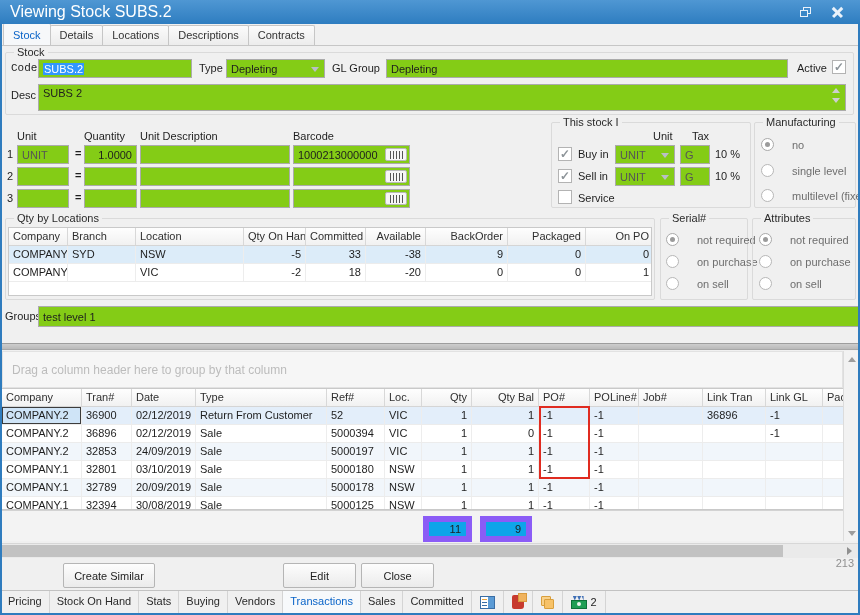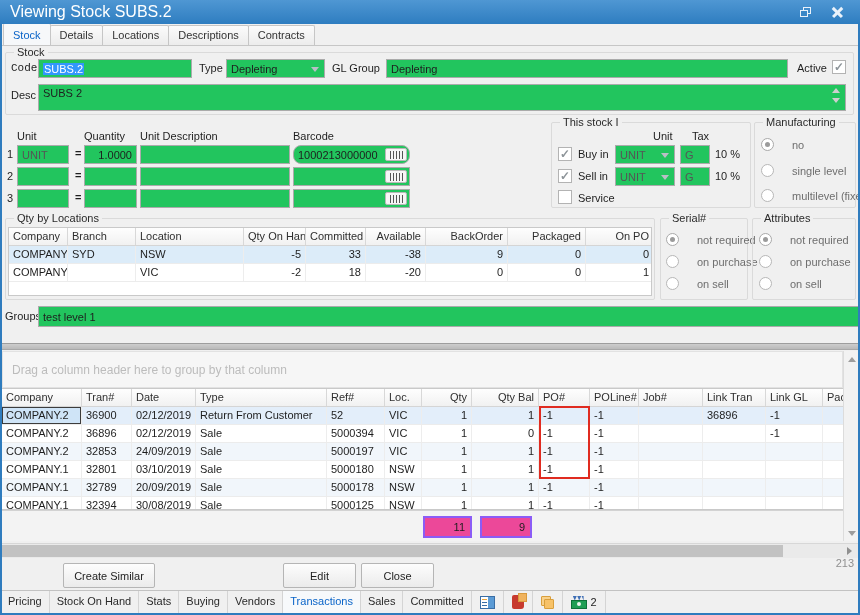--- a/index.html
+++ b/index.html
@@ -28,21 +28,21 @@
   .toptabs { position:absolute; left:0; top:24px; width:860px; height:22px; display:flex; align-items:flex-end; padding-left:3px; border-bottom:1px solid #c6c6c6; }
   .ttab { border:1px solid #c6c6c6; border-bottom:none; border-radius:2px 2px 0 0; padding:3px 9px 4px;
     background:linear-gradient(#fbfbfb,#ececec); margin-right:-1px; color:#333; position:relative; }
   .ttab.active { background:#f6f8fa; color:#0a64c8; z-index:2; padding-top:5px; }
 
   
   .group { position:absolute; border:1px solid #dadada; border-radius:2px; }
   .glabel { position:absolute; top:-7px; left:8px; background:#f0f0f0; padding:0 3px; color:#2a2a2a; white-space:nowrap; }
 
   .lbl { position:absolute; white-space:nowrap; color:#1e1e1e; }
-  .tb { position:absolute; background:#22c55e; border:1px solid #ababab; display:flex; align-items:center; padding:0 4px; height:19px; overflow:hidden; white-space:nowrap; }
+  .tb { position:absolute; background:#84cc16; border:1px solid #ababab; display:flex; align-items:center; padding:0 4px; height:19px; overflow:hidden; white-space:nowrap; }
   .tb.num { justify-content:flex-end; }
   .sel-text { background:#3297fd; color:#fff; padding:0 1px; }
   .dd-arrow { position:absolute; right:2px; top:3px; width:14px; height:13px; display:flex; align-items:center; justify-content:center; }
   .dd-arrow::after { content:""; border-left:4px solid transparent; border-right:4px solid transparent; border-top:5px solid #b9bfc6; }
   .spinner { position:absolute; right:3px; top:3px; width:12px; display:flex; flex-direction:column; gap:5px; align-items:center; }
   .spinner i { border-left:4px solid transparent; border-right:4px solid transparent; }
   .spinner .up { border-bottom:5px solid #cfcfcf; }
   .spinner .dn { border-top:5px solid #cfcfcf; }
 
   .check { position:absolute; width:14px; height:14px; border:1px solid #b3b3b3; background:#fff; display:flex; align-items:center; justify-content:center; color:#8d9499; font-size:12px; font-weight:bold; }
@@ -66,21 +66,21 @@
   #tx-body .grid-row:nth-child(odd) { background:#f1f6fb; }
   #tx-body .grid-row.selected { background:#e3eefa; }
   #tx-body .grid-row.selected .cell:first-child { box-shadow:inset 0 0 0 1px #3c3c3c; background:#cfe4f7; }
 
   .groupby-zone { position:absolute; left:2px; top:351px; width:841px; height:37px; background:#f6f6f6; border:1px solid #e2e2e2; display:flex; align-items:center; padding-left:9px; color:#bcbcbc; font-size:12px; }
   .splitter { position:absolute; left:0; top:343px; width:860px; height:7px; background:linear-gradient(#cdcdcd,#b9b9b9); border-top:1px solid #9d9d9d; border-bottom:1px solid #a8a8a8; }
 
   .red-box { position:absolute; left:539px; top:406px; width:51px; height:73px; border:2px solid #e02b20; z-index:30; }
 
   .totals-bar { position:absolute; left:2px; top:510px; width:841px; height:31px; background:#f3f3f3; border-top:1px solid #d2d2d2; }
-  .total-box { position:absolute; top:5px; height:22px; background:#ec4899; border:2px solid #8b5cf6; display:flex; align-items:center; justify-content:flex-end; padding:7px 5px; }
+  .total-box { position:absolute; top:5px; height:22px; background:#0ea5e9; border:6px solid #8b5cf6; display:flex; align-items:center; justify-content:flex-end; padding:7px 5px; }
 
   
   .vsb { position:absolute; right:2px; top:351px; width:15px; height:190px; background:#f2f2f2; border-left:1px solid #dcdcdc; z-index:20; }
   .vsb .arr { position:absolute; left:0; width:15px; height:16px; display:flex; align-items:center; justify-content:center; }
   .vsb .arr.up { top:0; } .vsb .arr.dn { bottom:0; }
   .tri-up { border-left:4px solid transparent; border-right:4px solid transparent; border-bottom:5px solid #9d9d9d; }
   .tri-dn { border-left:4px solid transparent; border-right:4px solid transparent; border-top:5px solid #9d9d9d; }
   .hsb { position:absolute; left:0; top:543px; width:860px; height:15px; background:#eaeaea; border-top:1px solid #d7d7d7; }
   .hsb .thumb { position:absolute; left:2px; top:1px; width:781px; height:12px; background:#c2c2c2; }
   .hsb .arr { position:absolute; right:2px; top:0; width:17px; height:14px; display:flex; align-items:center; justify-content:center; }
@@ -179,21 +179,21 @@
   <div class="tb" style="left:17px;top:145px;width:52px;color:#555;">
       <span>UNIT</span>
     </div>
   <span class="lbl" style="left:75px;top:147px;font-weight:bold;">=</span>
   <div class="tb num" style="left:84px;top:145px;width:53px;">
       <span>1.0000</span>
     </div>
   <div class="tb" style="left:140px;top:145px;width:150px;">
       <span></span>
     </div>
-  <div class="tb" style="left:293px;top:145px;width:117px;padding-right:26px;border-radius:8px;">
+  <div class="tb" style="left:293px;top:145px;width:117px;padding-right:26px;">
     <span>1000213000000</span>
     <span class="bc-btn">
         <span class="bc-glyph"></span>
       </span>
   </div>
 
   <span class="lbl" style="left:7px;top:170px;">2</span>
   <div class="tb" style="left:17px;top:167px;width:52px;"></div>
   <span class="lbl" style="left:75px;top:169px;font-weight:bold;">=</span>
   <div class="tb num" style="left:84px;top:167px;width:53px;"></div>

